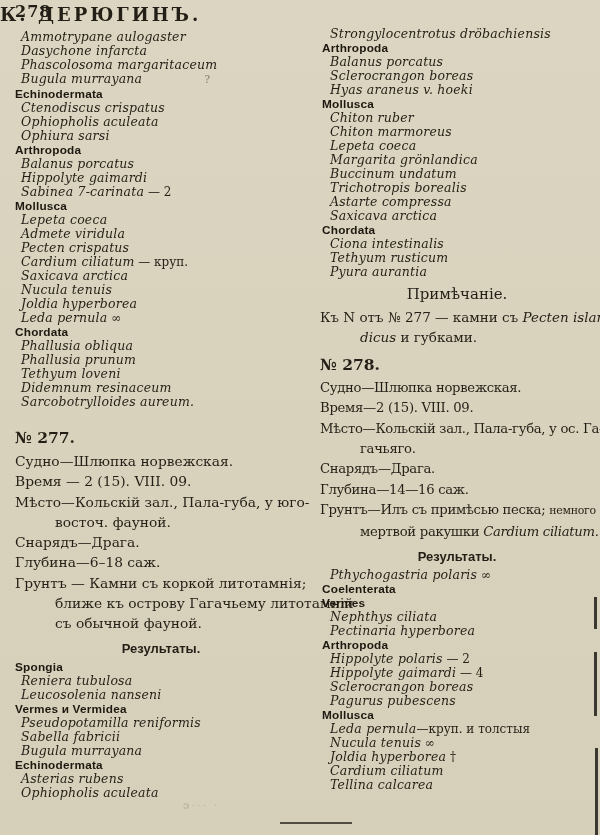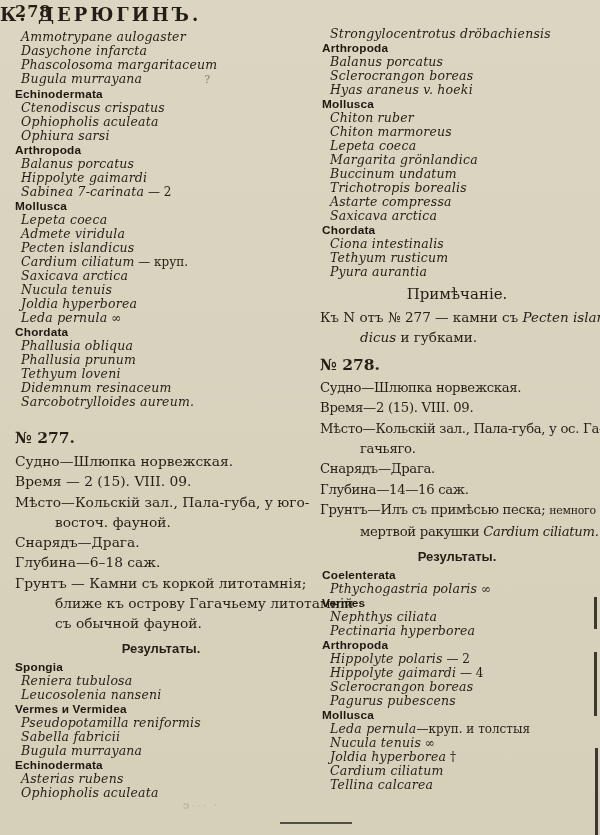--- a/index.html
+++ b/index.html
@@ -66,21 +66,21 @@
         <div class="line"><span class="lat">Ctenodiscus crispatus</span></div>
         <div class="line"><span class="lat">Ophiopholis aculeata</span></div>
         <div class="line"><span class="lat">Ophiura sarsi</span></div>
         <div class="line grp"><span class="gname">Arthropoda</span></div>
         <div class="line"><span class="lat">Balanus porcatus</span></div>
         <div class="line"><span class="lat">Hippolyte gaimardi</span></div>
         <div class="line"><span class="lat">Sabinea 7-carinata</span><span class="note"> — 2</span></div>
         <div class="line grp"><span class="gname">Mollusca</span></div>
         <div class="line"><span class="lat">Lepeta coeca</span></div>
         <div class="line"><span class="lat">Admete viridula</span></div>
-        <div class="line"><span class="lat">Pecten islandicus</span></div>
+        <div class="line"><span class="lat">Pecten crispatus</span></div>
         <div class="line"><span class="lat">Cardium ciliatum</span><span class="note"> — круп.</span></div>
         <div class="line"><span class="lat">Saxicava arctica</span></div>
         <div class="line"><span class="lat">Nucula tenuis</span></div>
         <div class="line"><span class="lat">Joldia hyperborea</span></div>
         <div class="line"><span class="lat">Leda pernula</span><span class="note"> ∞</span></div>
         <div class="line grp"><span class="gname">Chordata</span></div>
         <div class="line"><span class="lat">Phallusia obliqua</span></div>
         <div class="line"><span class="lat">Phallusia prunum</span></div>
         <div class="line"><span class="lat">Tethyum loveni</span></div>
         <div class="line"><span class="lat">Didemnum resinaceum</span></div>
@@ -139,22 +139,22 @@
     <div class="station">
         <p class="entry"><span>Судно—Шлюпка норвежская.</span></p>
         <p class="entry"><span>Время—2 (15). VIII. 09.</span></p>
         <p class="entry"><span>Мѣсто—Кольскій зал., Пала-губа, у ос. Га-</span><br><span>гачьяго.</span></p>
         <p class="entry"><span>Снарядъ—Драга.</span></p>
         <p class="entry"><span>Глубина—14—16 саж.</span></p>
         <p class="entry"><span>Грунтъ—Илъ съ примѣсью песка; </span><span class="sm">немного</span><br><span>мертвой ракушки </span><span class="it">Cardium ciliatum.</span></p>
       </div>
     <div class="h-res">Результаты.</div>
     <div class="splist">
+        <div class="line"><span class="lat">Pthychogastria polaris</span><span class="note"> ∞</span></div>
         <div class="line grp"><span class="gname">Coelenterata</span></div>
-        <div class="line"><span class="lat">Pthychogastria polaris</span><span class="note"> ∞</span></div>
         <div class="line grp"><span class="gname">Vermes</span></div>
         <div class="line"><span class="lat">Nephthys ciliata</span></div>
         <div class="line"><span class="lat">Pectinaria hyperborea</span></div>
         <div class="line grp"><span class="gname">Arthropoda</span></div>
         <div class="line"><span class="lat">Hippolyte polaris</span><span class="note"> — 2</span></div>
         <div class="line"><span class="lat">Hippolyte gaimardi</span><span class="note"> — 4</span></div>
         <div class="line"><span class="lat">Sclerocrangon boreas</span></div>
         <div class="line"><span class="lat">Pagurus pubescens</span></div>
         <div class="line grp"><span class="gname">Mollusca</span></div>
         <div class="line"><span class="lat">Leda pernula</span><span class="note">—круп. и толстыя</span></div>

